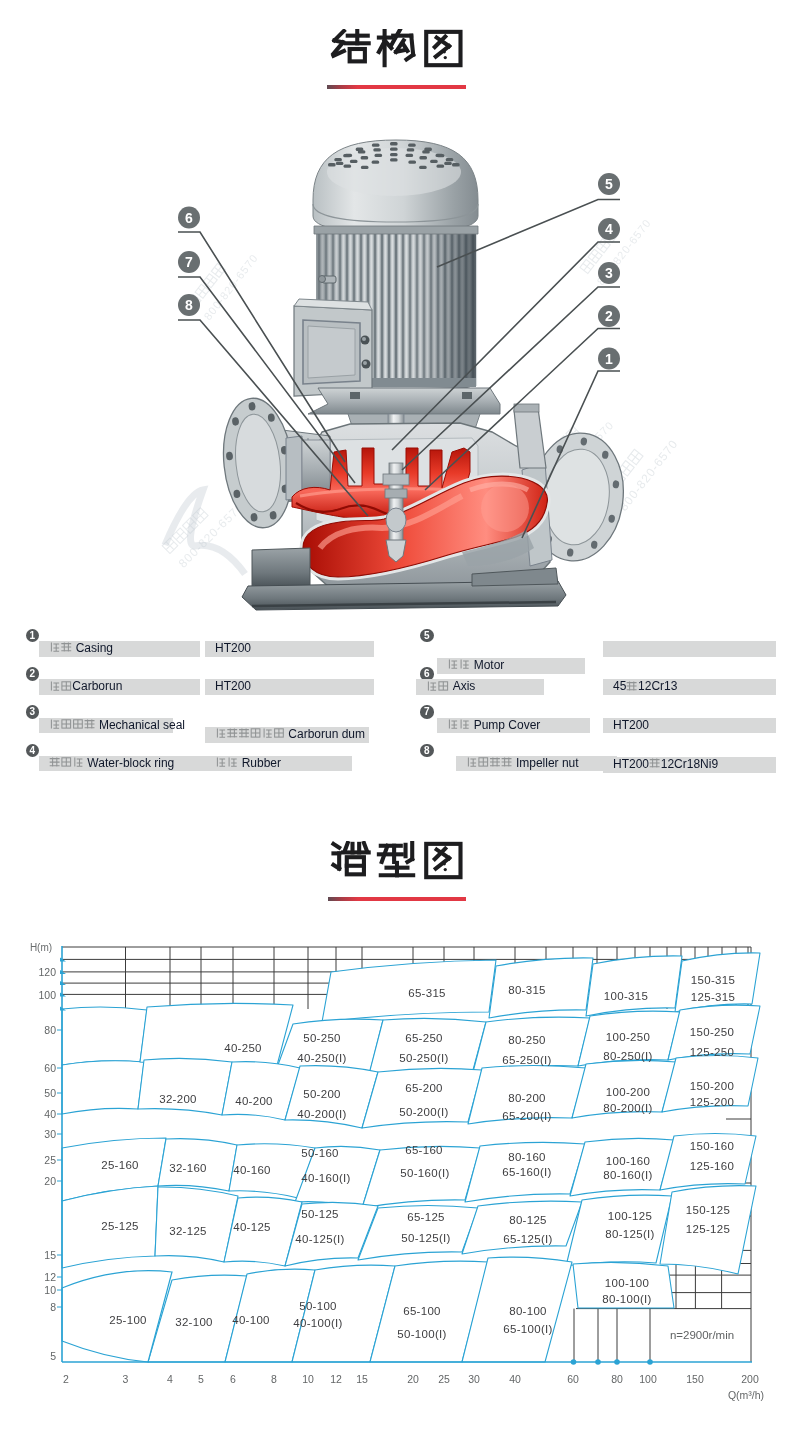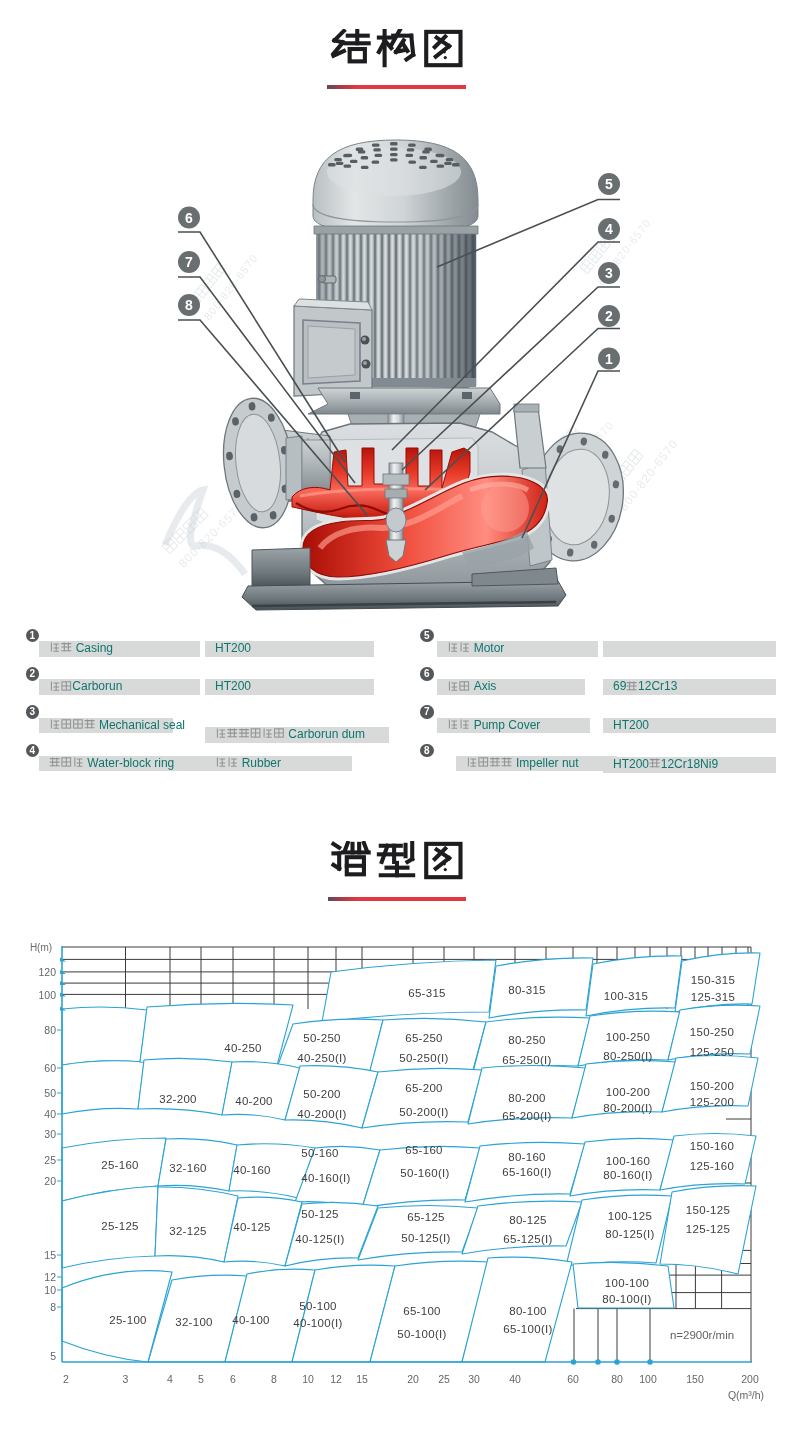--- a/index.html
+++ b/index.html
@@ -1,17 +1,17 @@
 <!DOCTYPE html>
 <html><head><meta charset="utf-8"><style>
 html,body{margin:0;padding:0}
 body{width:790px;height:1447px;background:#fff;font-family:"Liberation Sans",sans-serif;position:relative;overflow:hidden}
 .abs{position:absolute}
 .bar{position:absolute;height:3.5px;background:linear-gradient(90deg,#5f4a52 0,#a93c46 10%,#e23844 22%,#e23844 100%)}
-.row-box{position:absolute;height:15.5px;background:#d8d9d9;color:#0f766e;font-size:12px;line-height:15.5px;white-space:nowrap;padding-left:10px;box-sizing:border-box}
+.row-box{position:absolute;height:15.5px;background:#d8d9d9;color:#0f172a;font-size:12px;line-height:15.5px;white-space:nowrap;padding-left:10px;box-sizing:border-box}
 .num{position:absolute;width:13.5px;height:13.5px;border-radius:50%;background:#54585a;color:#fff;font-size:10px;font-weight:bold;text-align:center;line-height:13.5px}
 </style></head><body>
 <svg style="position:absolute;left:330px;top:29px" width="135" height="40" viewBox="0 0 138.5 42">
     <g stroke="#1d1d1f" stroke-width="4.3" fill="none" stroke-linecap="square">
       <line x1="13.0" y1="2.0" x2="3.0" y2="12.0"></line>
       <line x1="3.0" y1="12.0" x2="12.0" y2="14.0"></line>
       <line x1="12.0" y1="14.0" x2="2.0" y2="26.0"></line>
       <line x1="2.0" y1="28.0" x2="13.0" y2="23.0"></line>
       <line x1="17.0" y1="7.0" x2="38.0" y2="7.0"></line>
       <line x1="27.0" y1="1.0" x2="27.0" y2="15.0"></line>
@@ -71,61 +71,61 @@
 <div class="bar" style="left:328px;top:897px;width:138px"></div>
 <div class="num" style="left:25.5px;top:628.8px">1</div>
 <div class="row-box" style="left:39px;top:641.0px;width:161px"><svg width="23.3" height="11.0" viewBox="0 0 23.3 11.0" style="vertical-align:-1.3px">
       <g stroke="#909394" stroke-width="1.05" fill="none" opacity="1.00">
         <path d="M2.4 0.6 V9.4 M4.4 2.0 H10.1 M4.4 5.9 H10.1 M7.2 2.0 V9.4 M4.4 9.2 H10.1"></path>
         <path d="M12.3 1.6 H22.2 M12.3 5.1 H22.2 M12.3 8.7 H22.2 M15.3 0.5 V9.6 M19.4 0.5 V9.6"></path>
       </g>
     </svg><span>&nbsp;Casing</span></div>
 <div class="row-box" style="left:205px;top:641.0px;width:169px"><span>HT200</span></div>
 <div class="num" style="left:420px;top:628.8px">5</div>
-<div class="row-box" style="left:437px;top:641.0px;width:161px"><svg width="23.3" height="11.0" viewBox="0 0 23.3 11.0" style="vertical-align:-1.3px">
+<div class="row-box" style="left:437px;top:658px;width:148px"><svg width="23.3" height="11.0" viewBox="0 0 23.3 11.0" style="vertical-align:-1.3px">
       <g stroke="#909394" stroke-width="1.05" fill="none" opacity="1.00">
         <path d="M2.4 0.6 V9.4 M4.4 2.0 H10.1 M4.4 5.9 H10.1 M7.2 2.0 V9.4 M4.4 9.2 H10.1"></path>
         <path d="M14.1 0.6 V9.4 M16.1 2.0 H21.7 M16.1 5.9 H21.7 M18.9 2.0 V9.4 M16.1 9.2 H21.7"></path>
       </g>
     </svg><span>&nbsp;Motor</span></div>
 <div class="row-box" style="left:603px;top:641.0px;width:173px"></div>
 <div class="num" style="left:25.5px;top:667.1px">2</div>
 <div class="row-box" style="left:39px;top:679.3px;width:161px"><svg width="23.3" height="11.0" viewBox="0 0 23.3 11.0" style="vertical-align:-1.3px">
       <g stroke="#909394" stroke-width="1.05" fill="none" opacity="1.00">
         <path d="M2.4 0.6 V9.4 M4.4 2.0 H10.1 M4.4 5.9 H10.1 M7.2 2.0 V9.4 M4.4 9.2 H10.1"></path>
         <rect x="12.9" y="0.8" width="8.7" height="8.3"></rect>
         <path d="M12.9 5.0 H21.6 M17.3 0.8 V9.1"></path>
       </g>
     </svg><span>Carborun</span></div>
 <div class="row-box" style="left:205px;top:679.3px;width:169px"><span>HT200</span></div>
 <div class="num" style="left:420px;top:667.1px">6</div>
-<div class="row-box" style="left:437px;top:679.3px;width:148px"><svg width="23.3" height="11.0" viewBox="0 0 23.3 11.0" style="vertical-align:-1.3px">
+<div class="row-box" style="left:416px;top:679.3px;width:128px"><svg width="23.3" height="11.0" viewBox="0 0 23.3 11.0" style="vertical-align:-1.3px">
       <g stroke="#909394" stroke-width="1.05" fill="none" opacity="1.00">
         <path d="M2.4 0.6 V9.4 M4.4 2.0 H10.1 M4.4 5.9 H10.1 M7.2 2.0 V9.4 M4.4 9.2 H10.1"></path>
         <rect x="12.9" y="0.8" width="8.7" height="8.3"></rect>
         <path d="M12.9 5.0 H21.6 M17.3 0.8 V9.1"></path>
       </g>
     </svg><span>&nbsp;Axis</span></div>
-<div class="row-box" style="left:603px;top:679.3px;width:173px"><span>69</span><svg width="11.7" height="11.0" viewBox="0 0 11.7 11.0" style="vertical-align:-1.3px">
+<div class="row-box" style="left:603px;top:679.3px;width:173px"><span>45</span><svg width="11.7" height="11.0" viewBox="0 0 11.7 11.0" style="vertical-align:-1.3px">
       <g stroke="#909394" stroke-width="1.05" fill="none" opacity="1.00">
         <path d="M0.7 1.6 H10.6 M0.7 5.1 H10.6 M0.7 8.7 H10.6 M3.6 0.5 V9.6 M7.8 0.5 V9.6"></path>
       </g>
     </svg><span>12Cr13</span></div>
 <div class="num" style="left:25.5px;top:705.4px">3</div>
 <div class="row-box" style="left:39px;top:717.6px;width:134px"><svg width="46.6" height="11.0" viewBox="0 0 46.6 11.0" style="vertical-align:-1.3px">
       <g stroke="#909394" stroke-width="1.05" fill="none" opacity="1.00">
         <path d="M2.4 0.6 V9.4 M4.4 2.0 H10.1 M4.4 5.9 H10.1 M7.2 2.0 V9.4 M4.4 9.2 H10.1"></path>
         <rect x="12.9" y="0.8" width="8.7" height="8.3"></rect>
         <path d="M12.9 5.0 H21.6 M17.3 0.8 V9.1"></path>
         <rect x="24.6" y="0.8" width="8.7" height="8.3"></rect>
         <path d="M24.6 5.0 H33.3 M28.9 0.8 V9.1"></path>
         <path d="M35.6 1.6 H45.5 M35.6 5.1 H45.5 M35.6 8.7 H45.5 M38.6 0.5 V9.6 M42.8 0.5 V9.6"></path>
       </g>
     </svg><span>&nbsp;Mechanical seal</span></div>
-<div class="row-box" style="left:205px;top:727px;width:184px"><svg width="70.0" height="11.0" viewBox="0 0 70.0 11.0" style="vertical-align:-1.3px">
+<div class="row-box" style="left:205px;top:727px;width:164px"><svg width="70.0" height="11.0" viewBox="0 0 70.0 11.0" style="vertical-align:-1.3px">
       <g stroke="#909394" stroke-width="1.05" fill="none" opacity="1.00">
         <path d="M2.4 0.6 V9.4 M4.4 2.0 H10.1 M4.4 5.9 H10.1 M7.2 2.0 V9.4 M4.4 9.2 H10.1"></path>
         <path d="M12.3 1.6 H22.2 M12.3 5.1 H22.2 M12.3 8.7 H22.2 M15.3 0.5 V9.6 M19.4 0.5 V9.6"></path>
         <path d="M24.0 1.6 H33.9 M24.0 5.1 H33.9 M24.0 8.7 H33.9 M26.9 0.5 V9.6 M31.1 0.5 V9.6"></path>
         <rect x="36.2" y="0.8" width="8.7" height="8.3"></rect>
         <path d="M36.2 5.0 H44.9 M40.6 0.8 V9.1"></path>
         <path d="M49.1 0.6 V9.4 M51.1 2.0 H56.7 M51.1 5.9 H56.7 M53.8 2.0 V9.4 M51.1 9.2 H56.7"></path>
         <rect x="59.6" y="0.8" width="8.7" height="8.3"></rect>
         <path d="M59.6 5.0 H68.3 M63.9 0.8 V9.1"></path>
       </g>

